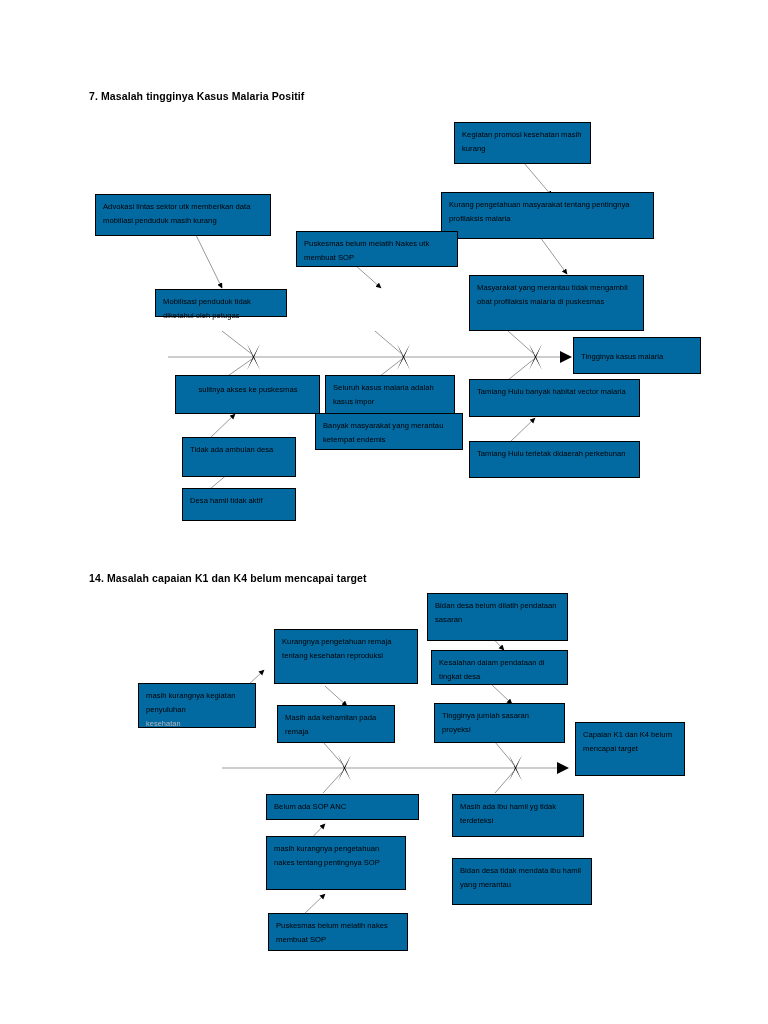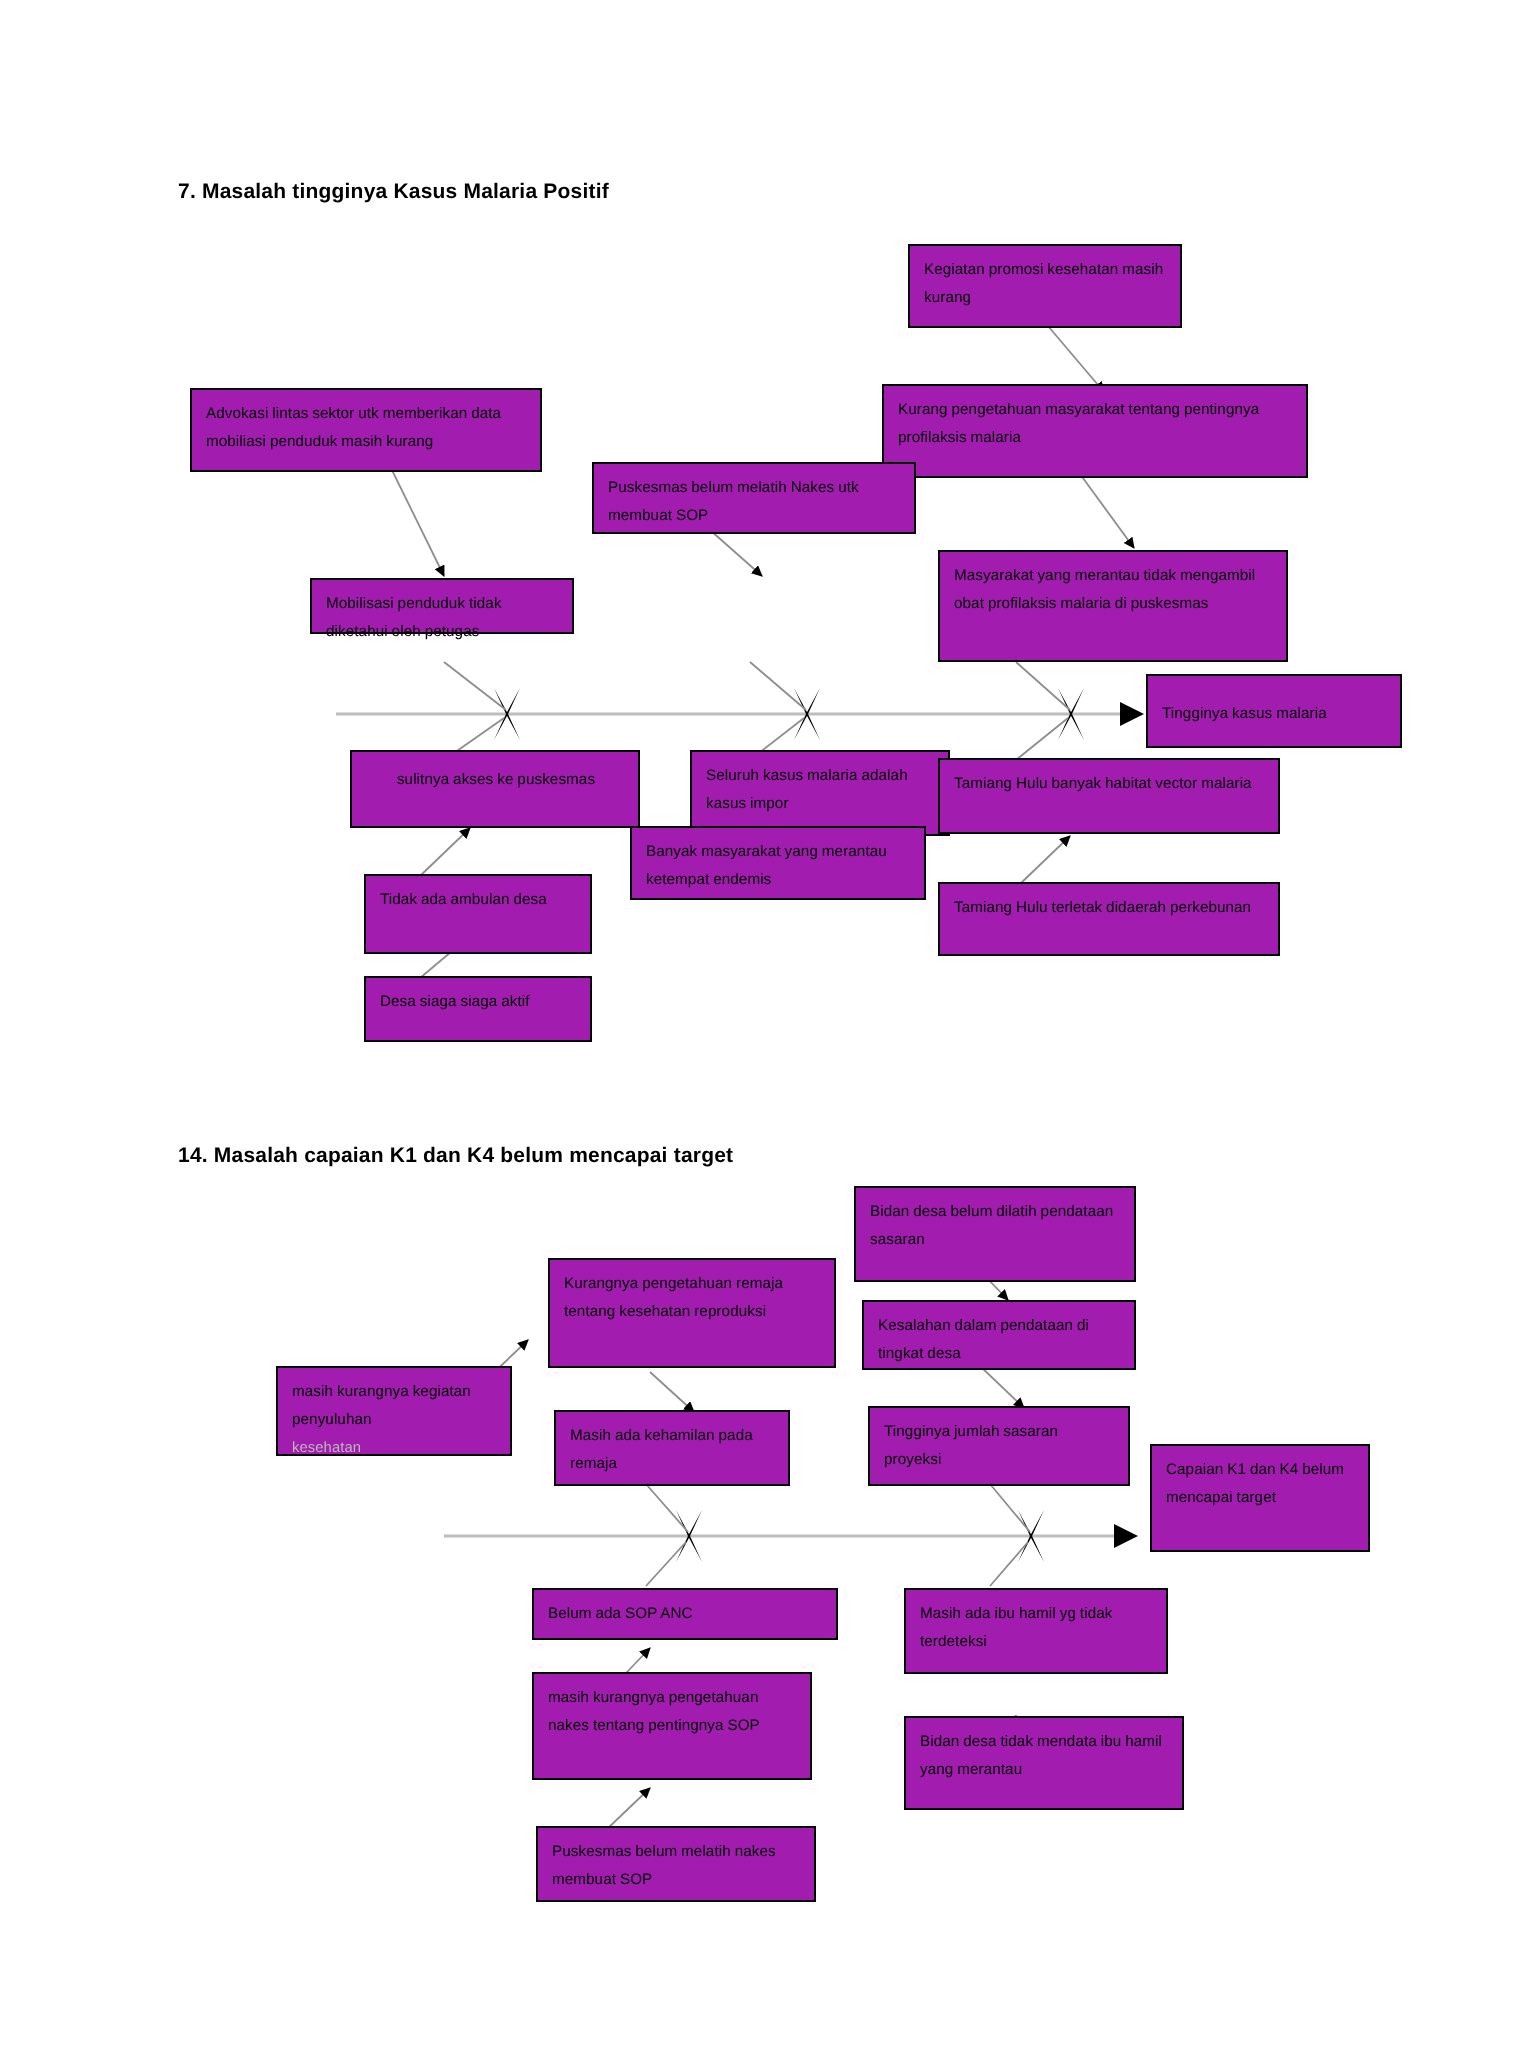--- a/index.html
+++ b/index.html
@@ -19,21 +19,21 @@
     position:absolute;
     font-size:10.5px;
     font-weight:bold;
     letter-spacing:0.1px;
     white-space:nowrap;
   }
 
   .box{
     position:absolute;
     border:1px solid #000;
-    background:#a21caf;
+    background:#0369a1;
     box-sizing:border-box;
     font-size:7.6px;
     line-height:1.85;
     padding:5px 6px 4px 7px;
     letter-spacing:0.05px;
     word-spacing:-0.2px;
   }
   .box.center{ text-align:center; padding-top:7px; }
   .box.vcenter{ display:flex; align-items:center; }
   .box .txt{display:block;}
@@ -120,42 +120,42 @@
   </div>
 
   <div class="box center vcenter" style="left:573px;top:337px;width:128px;height:37px;">
     <span class="txt">Tingginya kasus malaria</span>
   </div>
 
   <div class="box center" style="left:175px;top:375px;width:145px;height:39px;">
     <span class="txt">sulitnya akses ke puskesmas</span>
   </div>
 
-  <div class="box" style="left:325px;top:375px;width:130px;height:43px;margin-left:20px;">
+  <div class="box" style="left:325px;top:375px;width:130px;height:43px;">
     <span class="txt">Seluruh kasus malaria adalah kasus impor</span>
   </div>
 
   <div class="box" style="left:469px;top:379px;width:171px;height:38px;">
     <span class="txt">Tamiang Hulu banyak habitat vector malaria</span>
   </div>
 
   <div class="box" style="left:315px;top:413px;width:148px;height:37px;">
     <span class="txt">Banyak masyarakat yang merantau ketempat endemis</span>
   </div>
 
   <div class="box" style="left:469px;top:441px;width:171px;height:37px;">
     <span class="txt">Tamiang Hulu terletak didaerah perkebunan</span>
   </div>
 
   <div class="box" style="left:182px;top:437px;width:114px;height:40px;">
     <span class="txt">Tidak ada ambulan desa</span>
   </div>
 
   <div class="box" style="left:182px;top:488px;width:114px;height:33px;">
-    <span class="txt">Desa siaga siaga aktif</span>
+    <span class="txt">Desa hamil tidak aktif</span>
   </div>
 
   <div class="heading" style="left:89px;top:572px;">14. Masalah capaian K1 dan K4 belum mencapai target</div>
 
   <svg class="svg-layer" viewBox="0 0 768 1024">
 
     <line x1="222" y1="768" x2="564" y2="768" stroke="#bdbdbd" stroke-width="1.4"></line>
     <path d="M557,762 L569,768 L557,774 z" fill="#000"></path>
 
     <g fill="#000">

